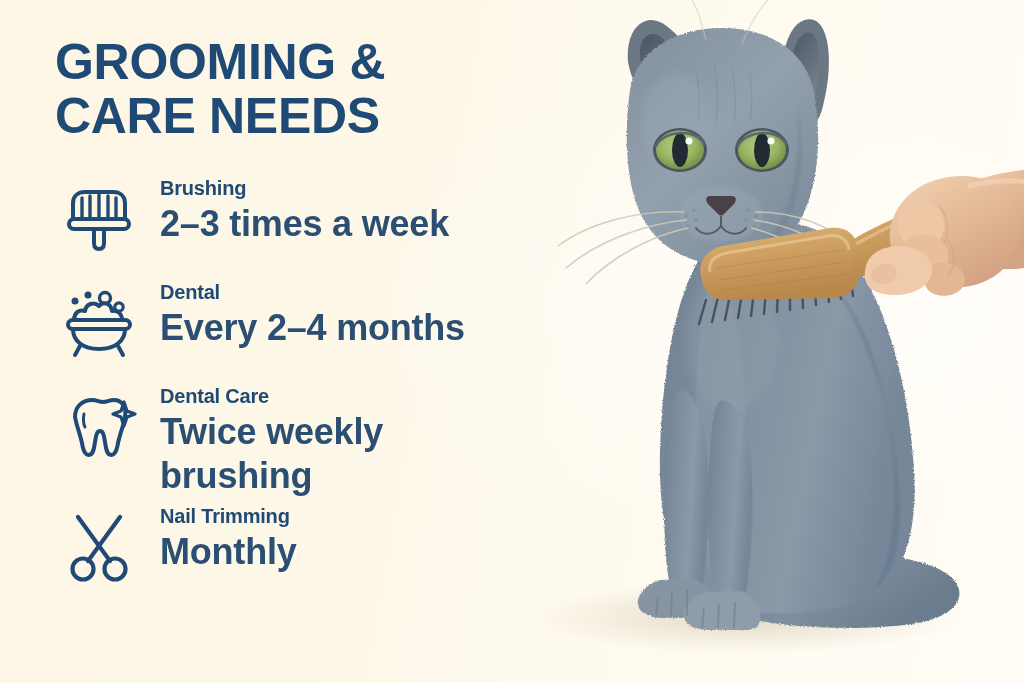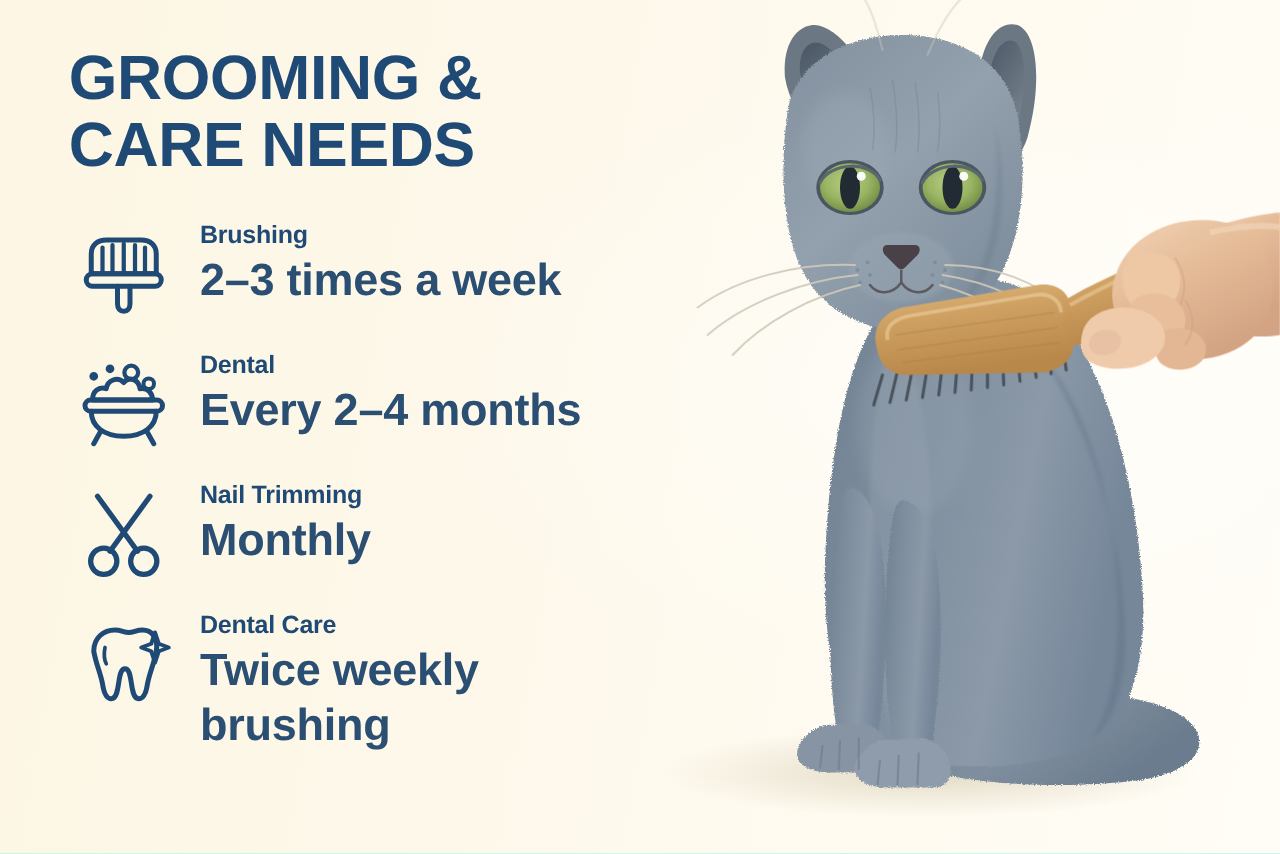--- a/index.html
+++ b/index.html
@@ -10,21 +10,21 @@
   }
   body {
     font-family: "Liberation Sans", sans-serif;
   }
 
   #infographic {
     position: relative;
     width: 1024px;
     height: 683px;
     overflow: hidden;
-    background: #5eead4;
+    background: #0ea5e9;
   }
 
   
   .bg-base {
     position: absolute;
     inset: 0;
     background: linear-gradient(100deg, #fdf6e4 0%, #fdf8ea 42%, #fffbf1 72%, #fffdf6 100%);
   }
   .bg-vignette {
     position: absolute;
@@ -429,45 +429,45 @@
             <circle cx="14" cy="16" r="2" stroke-width="3" fill="#1f4a76"></circle>
             <circle cx="27" cy="10" r="2" stroke-width="3" fill="#1f4a76"></circle>
           </svg>
         </span>
         <p class="item-title">Dental</p>
         <p class="item-sub">Every 2–4 months</p>
       </div>
 
       <div class="item">
         <span class="item-icon">
-          <svg viewBox="0 0 76 76" xmlns="http://www.w3.org/2000/svg" fill="none" stroke="#1f4a76" stroke-width="4.2" stroke-linecap="round" stroke-linejoin="round">
-            <path d="M17 8 L49 52"></path>
-            <path d="M59 8 L27 52"></path>
-            <circle cx="22" cy="60" r="10.5"></circle>
-            <circle cx="54" cy="60" r="10.5"></circle>
-          </svg>
-        </span>
-        <p class="item-title">Nail Trimming</p>
-        <p class="item-sub">Monthly</p>
-      </div>
-
-      <div class="item">
-        <span class="item-icon">
           <svg viewBox="0 0 76 76" xmlns="http://www.w3.org/2000/svg" fill="none" stroke="#1f4a76" stroke-width="4" stroke-linecap="round" stroke-linejoin="round">
             <path d="M14 28 C14 17 22 11 31 11 C36 11 38 13 42 13 C46 13 48 11 53 11
                      C60 11 66 17 64 28 C62 39 59 44 57 54
                      C56 61 54 66 50 66 C46 66 45 60 44 53
                      C43 46 42 42 39 42 C36 42 35 46 34 53
                      C33 60 32 66 28 66 C24 66 22 61 21 54
                      C19 44 16 39 14 28 Z"></path>
             <path d="M23 25 C22 30, 22 34, 24 38" stroke-width="3"></path>
             <path d="M63 13 L66 22 L74 25 L66 28 L63 37 L60 28 L52 25 L60 22 Z" stroke-width="3.2" stroke-linejoin="round"></path>
           </svg>
         </span>
         <p class="item-title">Dental Care</p>
         <p class="item-sub">Twice weekly brushing</p>
       </div>
 
+      <div class="item">
+        <span class="item-icon">
+          <svg viewBox="0 0 76 76" xmlns="http://www.w3.org/2000/svg" fill="none" stroke="#1f4a76" stroke-width="4.2" stroke-linecap="round" stroke-linejoin="round">
+            <path d="M17 8 L49 52"></path>
+            <path d="M59 8 L27 52"></path>
+            <circle cx="22" cy="60" r="10.5"></circle>
+            <circle cx="54" cy="60" r="10.5"></circle>
+          </svg>
+        </span>
+        <p class="item-title">Nail Trimming</p>
+        <p class="item-sub">Monthly</p>
+      </div>
+
     </div>
   </div>
 
 
 </div>
 
 </body></html>

